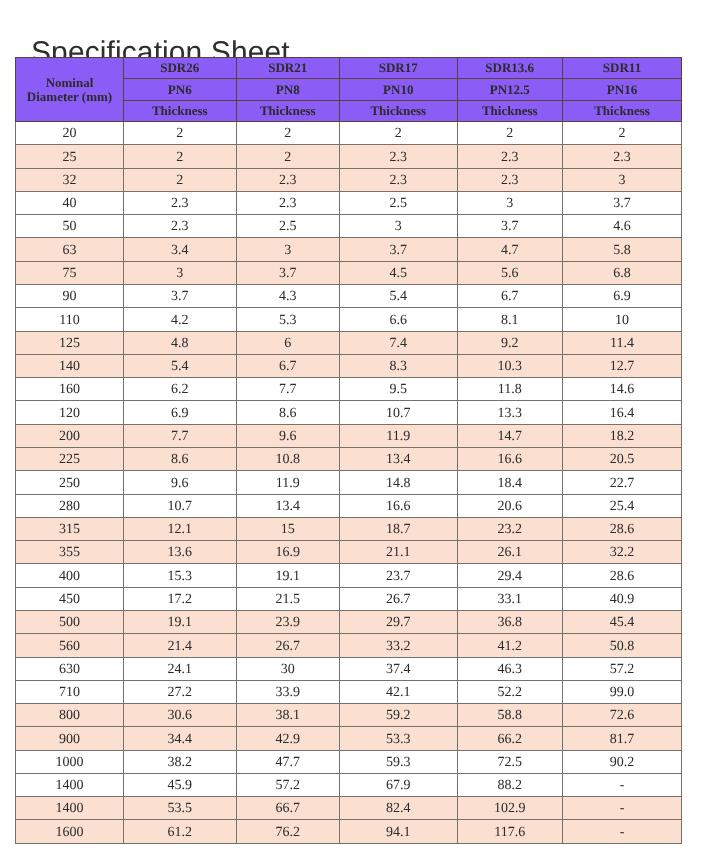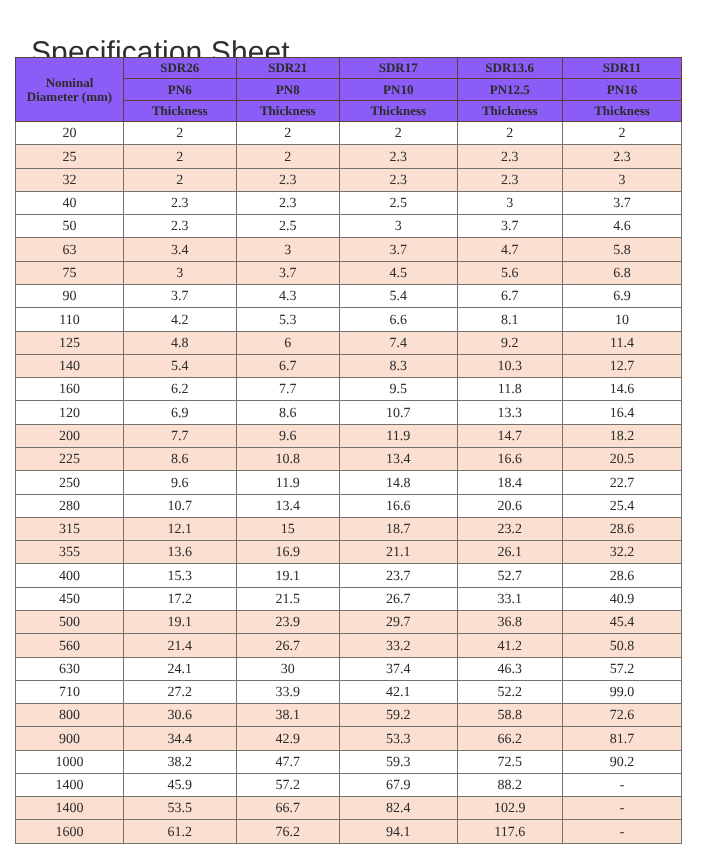--- a/index.html
+++ b/index.html
@@ -258,21 +258,21 @@
     <td class="c-val">16.9</td>
     <td class="c-val">21.1</td>
     <td class="c-val">26.1</td>
     <td class="c-val">32.2</td>
    </tr>
    <tr class="plain">
     <td class="c-diam">400</td>
     <td class="c-val">15.3</td>
     <td class="c-val">19.1</td>
     <td class="c-val">23.7</td>
-    <td class="c-val">52.7</td>
+    <td class="c-val">29.4</td>
     <td class="c-val">28.6</td>
    </tr>
    <tr class="plain">
     <td class="c-diam">450</td>
     <td class="c-val">17.2</td>
     <td class="c-val">21.5</td>
     <td class="c-val">26.7</td>
     <td class="c-val">33.1</td>
     <td class="c-val">40.9</td>
    </tr>

